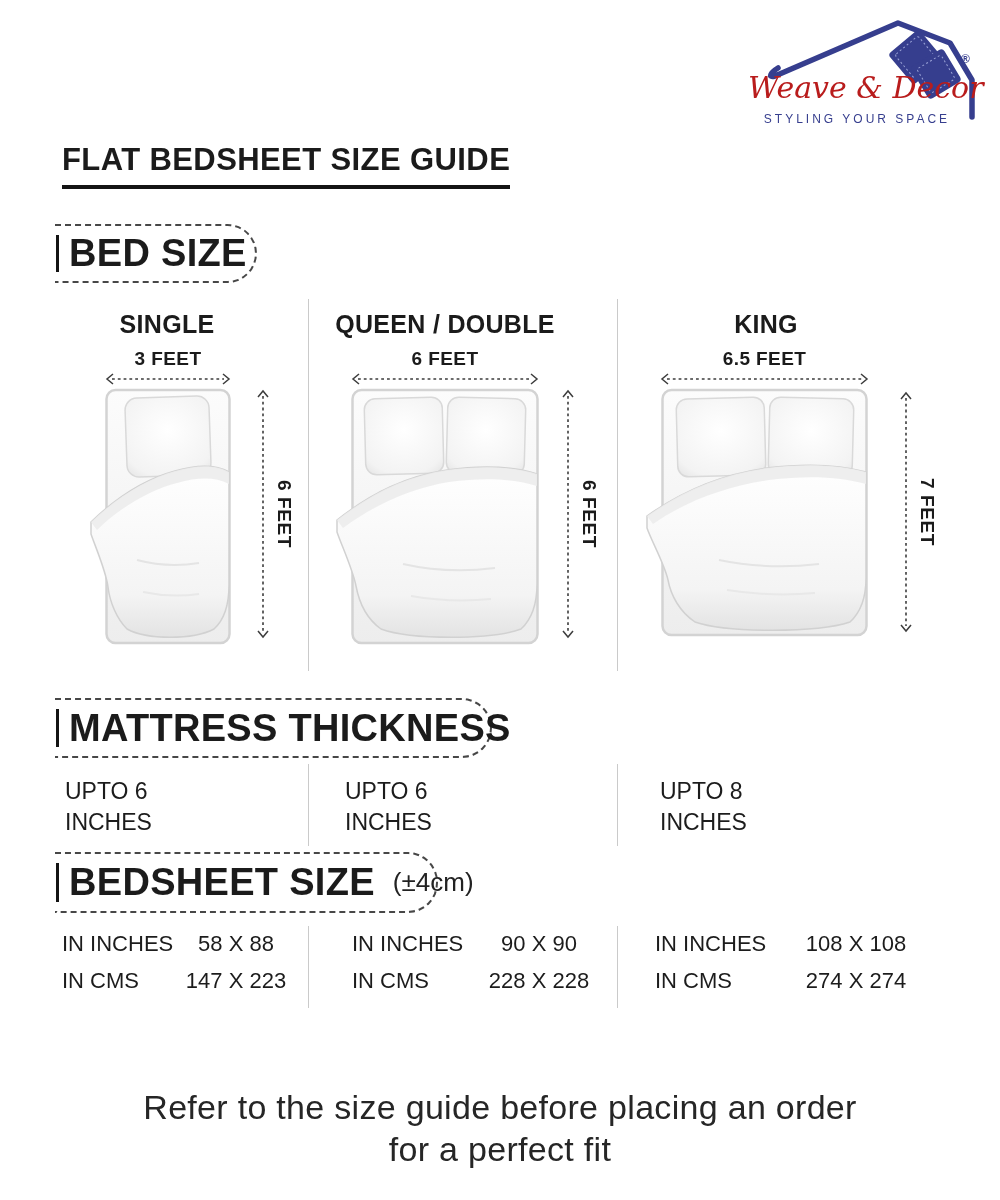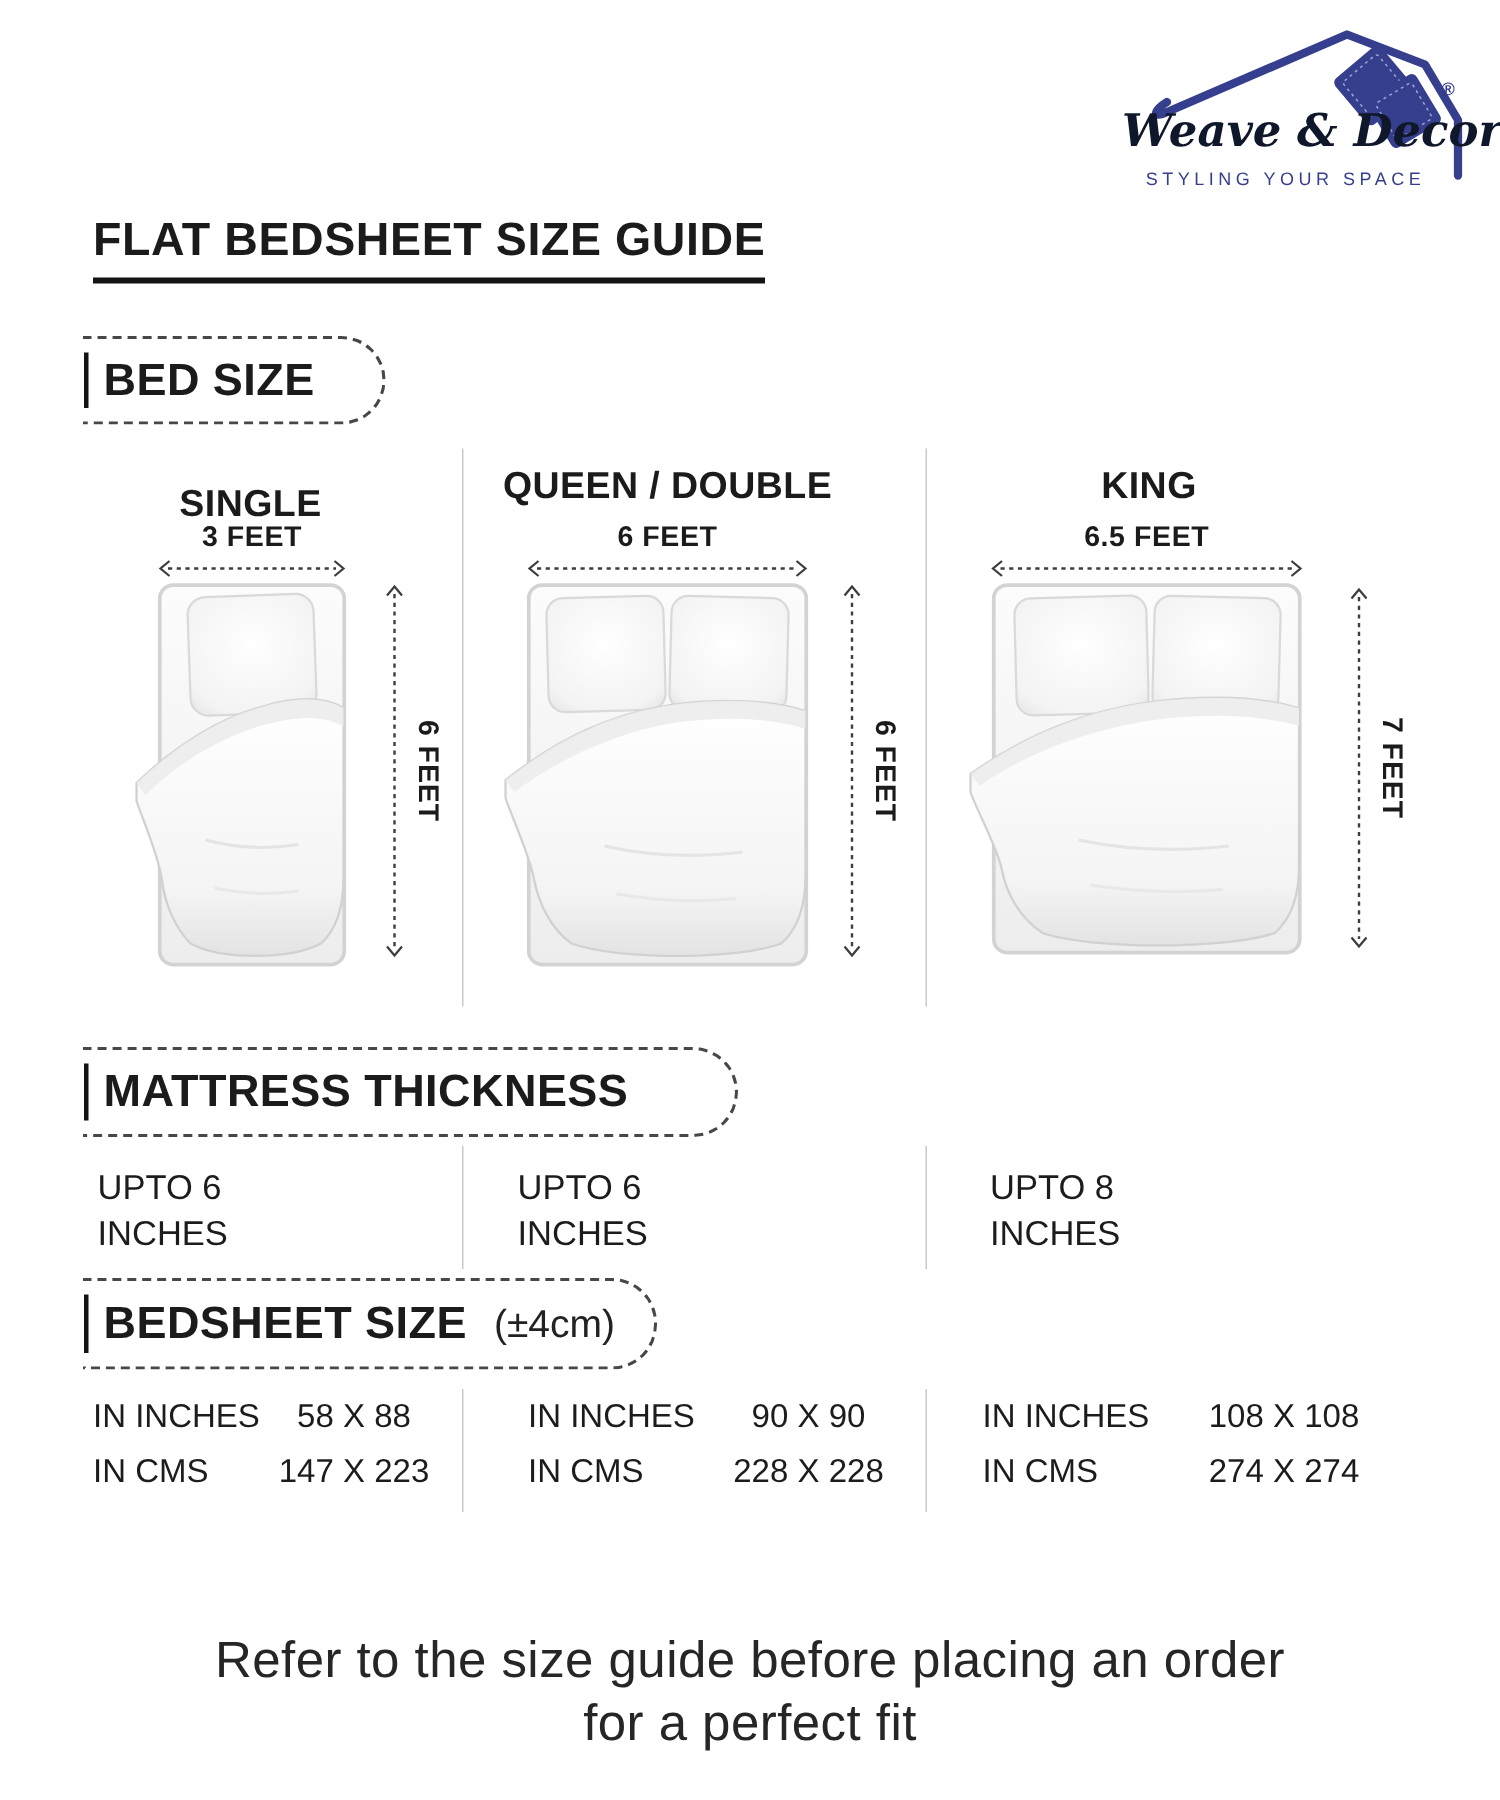--- a/index.html
+++ b/index.html
@@ -3,35 +3,35 @@
 <meta charset="utf-8">
 <style>
   html,body{margin:0;padding:0;background:#fff;}
   .canvas{position:relative;width:1000px;height:1200px;background:#ffffff;overflow:hidden;
           font-family:"Liberation Sans",sans-serif;color:#1b1b1b;}
 
   
   .logo{position:absolute;left:748px;top:12px;width:232px;height:120px;}
   .logo svg{position:absolute;left:0;top:0;overflow:visible;}
   .brand{position:absolute;left:0;top:58px;width:220px;text-align:center;
-         font-family:"DejaVu Serif",serif;font-style:italic;font-weight:700;
-         font-size:30px;color:#0f172a;white-space:nowrap;}
+         font-family:"DejaVu Serif",serif;font-style:italic;font-weight:400;
+         font-size:30px;color:#b91c1c;white-space:nowrap;}
   .tagline{position:absolute;left:0;top:100px;width:218px;text-align:center;
            font-size:12px;font-weight:400;letter-spacing:3px;color:#363E8E;}
   .reg{position:absolute;left:213px;top:40px;font-size:12px;color:#363E8E;font-weight:700;}
 
   
   .title{position:absolute;left:62px;top:142px;font-size:31px;font-weight:800;
          letter-spacing:.4px;border-bottom:4px solid #141414;padding-bottom:7px;}
 
   
   .pill{position:absolute;box-sizing:border-box;border:2px dashed #474747;border-left:none;
         border-radius:0 30px 30px 0;display:flex;align-items:center;padding-left:14px;}
   .pill::before{content:"";position:absolute;left:1px;top:9px;bottom:9px;width:3px;background:#141414;}
-  .pill-label{font-size:30px;font-weight:800;letter-spacing:.3px;white-space:nowrap;}
+  .pill-label{font-size:38px;font-weight:800;letter-spacing:.3px;white-space:nowrap;}
   .pill-suffix{font-size:26px;font-weight:400;margin-left:18px;white-space:nowrap;color:#222;}
   .pill-bed{left:55px;top:224px;width:202px;height:59px;}
   .pill-mattress{left:55px;top:698px;width:437px;height:60px;}
   .pill-sheet{left:55px;top:852px;width:383px;height:61px;}
 
   
   .bed-title{position:absolute;top:310px;font-size:25px;font-weight:800;letter-spacing:.3px;text-align:center;}
   .wlabel{position:absolute;top:348px;font-size:19px;font-weight:700;text-align:center;letter-spacing:.4px;}
   .vlabel{position:absolute;writing-mode:vertical-rl;text-align:center;font-size:19px;
           font-weight:700;letter-spacing:.6px;width:24px;}
@@ -93,21 +93,21 @@
 
   <div class="title">FLAT BEDSHEET SIZE GUIDE</div>
 
   <div class="pill pill-bed">
     <span class="pill-label">BED SIZE</span>
   </div>
 
   <div class="divider" style="left:308px;top:299px;height:372px;"></div>
   <div class="divider" style="left:617px;top:299px;height:372px;"></div>
 
-  <div class="bed-title" style="left:67px;width:200px;margin-top:12px;">SINGLE</div>
+  <div class="bed-title" style="left:67px;width:200px;">SINGLE</div>
   <div class="wlabel" style="left:104px;width:128px;">3 FEET</div>
   <svg class="arrow" style="left:104px;top:372px;" width="128" height="14" viewBox="0 0 128 14">
     <line x1="8" y1="7" x2="120" y2="7" stroke="#3d3d3d" stroke-width="1.6" stroke-dasharray="2.8 3"></line>
     <path d="M9 2 L3 7 L9 12" fill="none" stroke="#3d3d3d" stroke-width="1.5"></path>
     <path d="M119 2 L125 7 L119 12" fill="none" stroke="#3d3d3d" stroke-width="1.5"></path>
   </svg>
   <svg class="bed" style="left:105px;top:388px;" width="126" height="258" viewBox="0 0 126 258">
     <rect x="1.5" y="2" width="123" height="253" rx="9" fill="url(#gBase)" stroke="#d3d3d3" stroke-width="2.5"></rect>
     <rect x="21" y="9" width="84" height="79" rx="12" fill="url(#gPil)" stroke="#d9d9d9" stroke-width="1.5" transform="rotate(-2 63 48)"></rect>
     <path d="M-14 134 C 14 107 44 90 70 83 C 94 76 112 77 124 84 L124 197 C 124 216 119 232 109 241 C 88 252 42 252 22 241 C 12 231 5 215 3 199 C 1 183 -10 158 -14 146 Z" fill="url(#gDuv)" stroke="#d1d1d1" stroke-width="1.5"></path>

